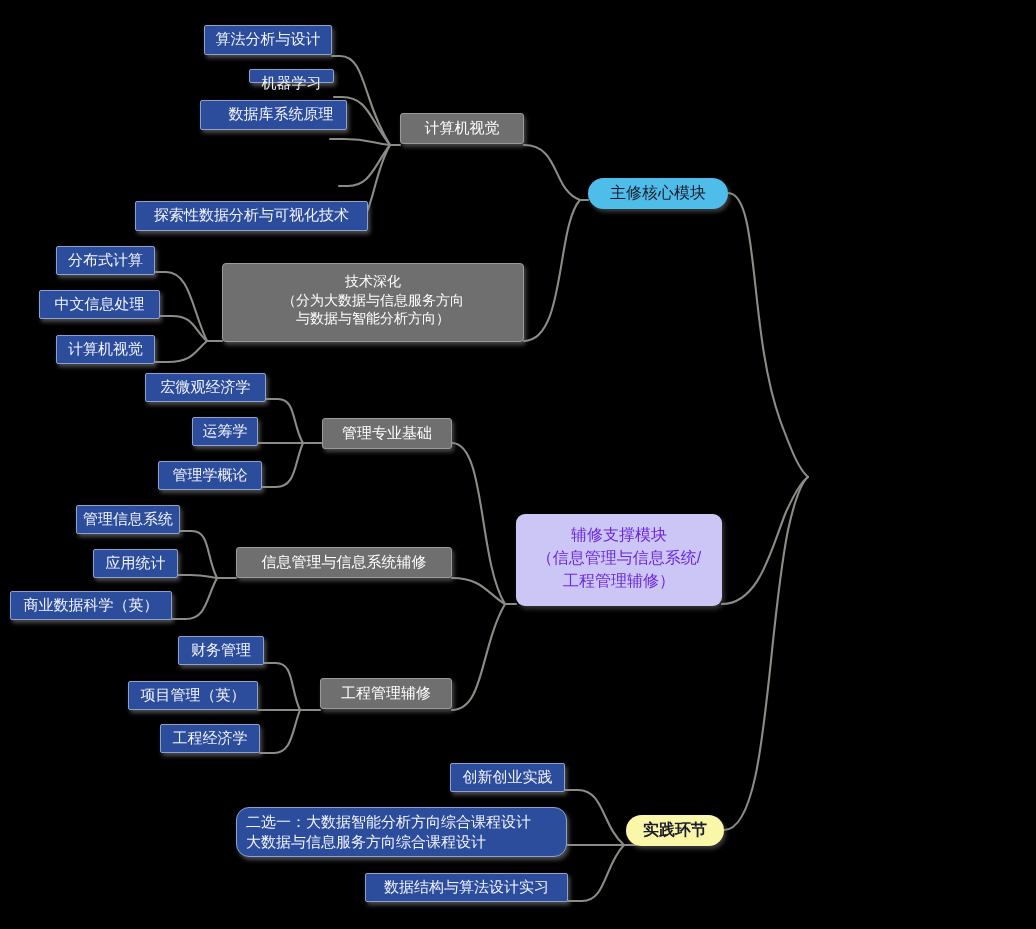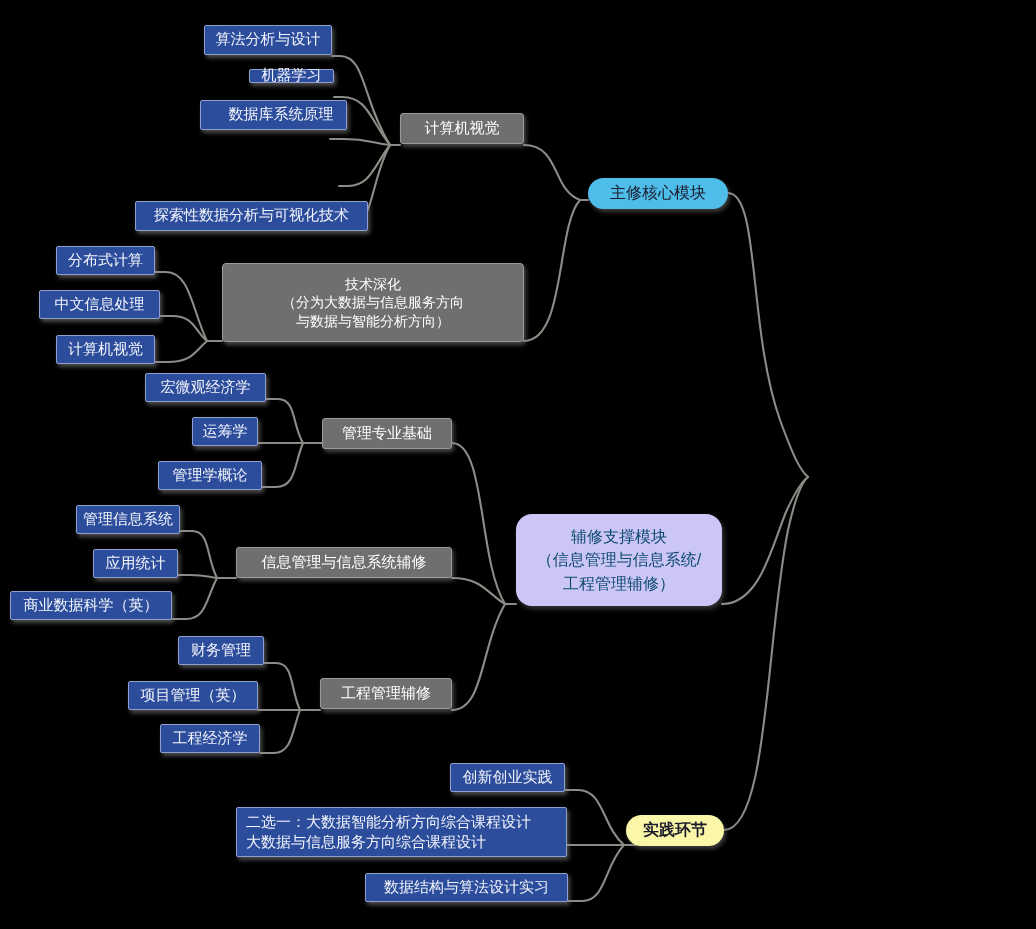--- a/index.html
+++ b/index.html
@@ -8,39 +8,40 @@
     width:1036px;height:929px;
     font-family:"Liberation Sans","DejaVu Sans",sans-serif;
     overflow:hidden;
     position:relative;
   }
   #stage{position:relative;width:1036px;height:929px;background:#000;}
   svg#edges{position:absolute;left:0;top:0;width:1036px;height:929px;pointer-events:none;}
   .node{
     position:absolute;
     box-sizing:border-box;
-    display:flex;align-items:center;justify-content:center;
+    display:flex;align-items:flex-start;justify-content:center;
     white-space:pre;
     line-height:1.22;
     z-index:3;
   }
   
   .leaf{
     background:#2c4c9c;
     color:#f2f4fa;
     border:1px solid #8fa0cf;
     border-radius:2px;
     font-size:15px;
     padding:4px 9px 5px 9px;
     box-shadow:2px 3px 4px rgba(140,140,140,.55);
   }
   .leaf.multiline{
     justify-content:flex-start;
     text-align:left;
     line-height:1.30;
+    border-radius:13px;
   }
   
   .cat{
     background:#6f6f6f;
     color:#ffffff;
     border:1px solid #9a9a9a;
     border-radius:3px;
     font-size:15px;
     padding:5px 12px 6px 12px;
     box-shadow:2px 3px 4px rgba(140,140,140,.5);
@@ -56,22 +57,22 @@
     background:#4fbdea;
     color:#1b1b2b;
     border-radius:999px;
     font-size:16px;
     padding:5px 16px 6px 16px;
     box-shadow:2px 3px 4px rgba(120,120,120,.5);
   }
   
   .lav{
     background:#ccc6f7;
-    color:#0c4a6e;
-    border-radius:16px;
+    color:#6d28d9;
+    border-radius:9px;
     font-size:16px;
     line-height:1.45;
     padding:9px 16px;
     box-shadow:2px 3px 5px rgba(120,120,120,.45);
   }
   
   .pill-yellow{
     background:#fbf7a8;
     color:#1b1b2b;
     border-radius:999px;

